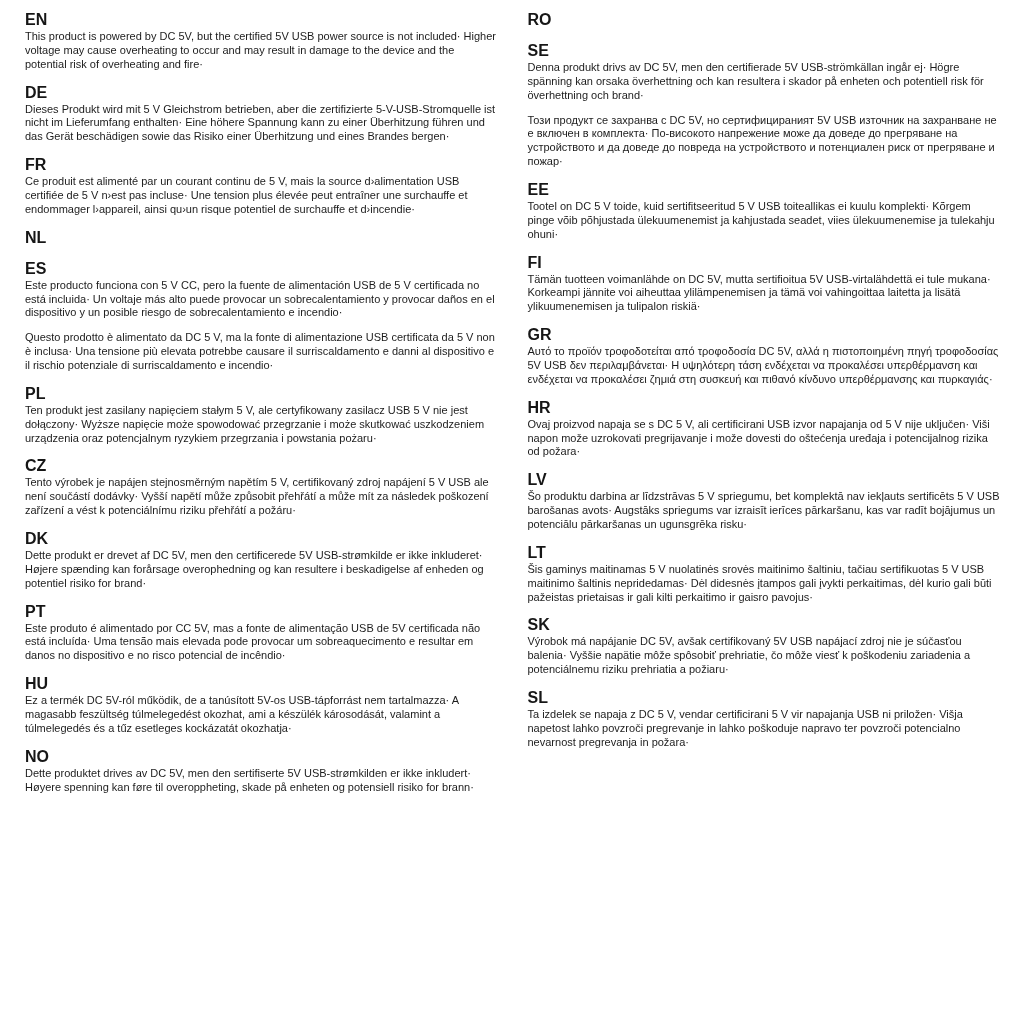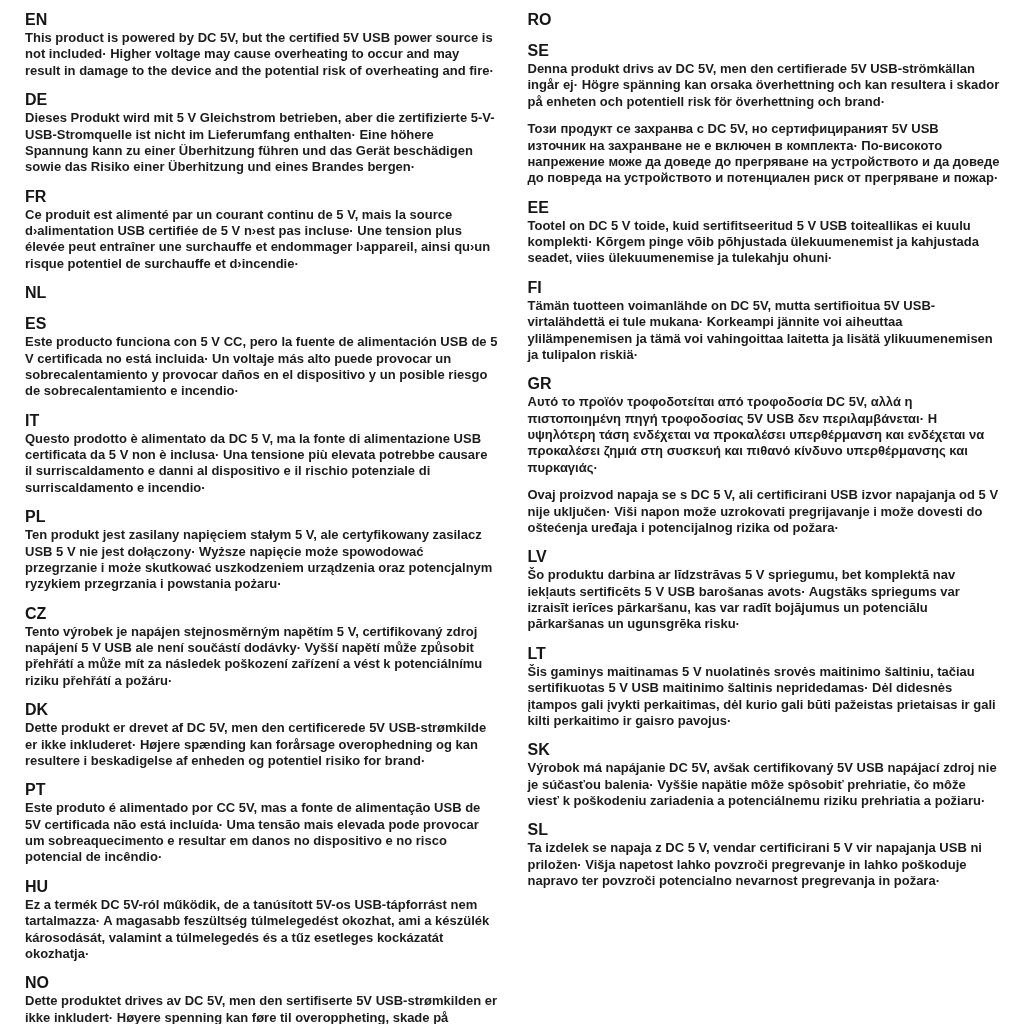--- a/index.html
+++ b/index.html
@@ -24,25 +24,24 @@
   .lang-section {
     margin-bottom: 11px;
   }
   .lang-code {
     font-weight: bold;
     font-size: 16px;
     line-height: 1.25;
     color: #161616;
   }
   .lang-text {
-    font-size: 13px;
+    font-size: 11px;
     line-height: 1.26;
     color: #1c1c1c;
     text-align: left;
-    font-weight: bold;
   }
 </style>
 </head>
 <body>
 
 <div class="page">
   <div class="column">
       <section class="lang-section">
         <div class="lang-code">EN</div>
         <p class="lang-text">This product is powered by DC 5V, but the certified 5V USB power source is not included· Higher voltage may cause overheating to occur and may result in damage to the device and the potential risk of overheating and fire·</p>
@@ -56,21 +55,20 @@
         <p class="lang-text">Ce produit est alimenté par un courant continu de 5 V, mais la source d›alimentation USB certifiée de 5 V n›est pas incluse· Une tension plus élevée peut entraîner une surchauffe et endommager l›appareil, ainsi qu›un risque potentiel de surchauffe et d›incendie·</p>
       </section>
       <section class="lang-section">
         <div class="lang-code">NL</div>
       </section>
       <section class="lang-section">
         <div class="lang-code">ES</div>
         <p class="lang-text">Este producto funciona con 5 V CC, pero la fuente de alimentación USB de 5 V certificada no está incluida· Un voltaje más alto puede provocar un sobrecalentamiento y provocar daños en el dispositivo y un posible riesgo de sobrecalentamiento e incendio·</p>
       </section>
       <section class="lang-section">
-        <div class="lang-code">IT</div>
         <p class="lang-text">Questo prodotto è alimentato da DC 5 V, ma la fonte di alimentazione USB certificata da 5 V non è inclusa· Una tensione più elevata potrebbe causare il surriscaldamento e danni al dispositivo e il rischio potenziale di surriscaldamento e incendio·</p>
       </section>
       <section class="lang-section">
         <div class="lang-code">PL</div>
         <p class="lang-text">Ten produkt jest zasilany napięciem stałym 5 V, ale certyfikowany zasilacz USB 5 V nie jest dołączony· Wyższe napięcie może spowodować przegrzanie i może skutkować uszkodzeniem urządzenia oraz potencjalnym ryzykiem przegrzania i powstania pożaru·</p>
       </section>
       <section class="lang-section">
         <div class="lang-code">CZ</div>
         <p class="lang-text">Tento výrobek je napájen stejnosměrným napětím 5 V, certifikovaný zdroj napájení 5 V USB ale není součástí dodávky· Vyšší napětí může způsobit přehřátí a může mít za následek poškození zařízení a vést k potenciálnímu riziku přehřátí a požáru·</p>
       </section>
@@ -108,20 +106,21 @@
       </section>
       <section class="lang-section">
         <div class="lang-code">FI</div>
         <p class="lang-text">Tämän tuotteen voimanlähde on DC 5V, mutta sertifioitua 5V USB-virtalähdettä ei tule mukana· Korkeampi jännite voi aiheuttaa ylilämpenemisen ja tämä voi vahingoittaa laitetta ja lisätä ylikuumenemisen ja tulipalon riskiä·</p>
       </section>
       <section class="lang-section">
         <div class="lang-code">GR</div>
         <p class="lang-text">Αυτό το προϊόν τροφοδοτείται από τροφοδοσία DC 5V, αλλά η πιστοποιημένη πηγή τροφοδοσίας 5V USB δεν περιλαμβάνεται· Η υψηλότερη τάση ενδέχεται να προκαλέσει υπερθέρμανση και ενδέχεται να προκαλέσει ζημιά στη συσκευή και πιθανό κίνδυνο υπερθέρμανσης και πυρκαγιάς·</p>
       </section>
       <section class="lang-section">
+        <div class="lang-code">HR</div>
         <p class="lang-text">Ovaj proizvod napaja se s DC 5 V, ali certificirani USB izvor napajanja od 5 V nije uključen· Viši napon može uzrokovati pregrijavanje i može dovesti do oštećenja uređaja i potencijalnog rizika od požara·</p>
       </section>
       <section class="lang-section">
         <div class="lang-code">LV</div>
         <p class="lang-text">Šo produktu darbina ar līdzstrāvas 5 V spriegumu, bet komplektā nav iekļauts sertificēts 5 V USB barošanas avots· Augstāks spriegums var izraisīt ierīces pārkaršanu, kas var radīt bojājumus un potenciālu pārkaršanas un ugunsgrēka risku·</p>
       </section>
       <section class="lang-section">
         <div class="lang-code">LT</div>
         <p class="lang-text">Šis gaminys maitinamas 5 V nuolatinės srovės maitinimo šaltiniu, tačiau sertifikuotas 5 V USB maitinimo šaltinis nepridedamas· Dėl didesnės įtampos gali įvykti perkaitimas, dėl kurio gali būti pažeistas prietaisas ir gali kilti perkaitimo ir gaisro pavojus·</p>
       </section>

